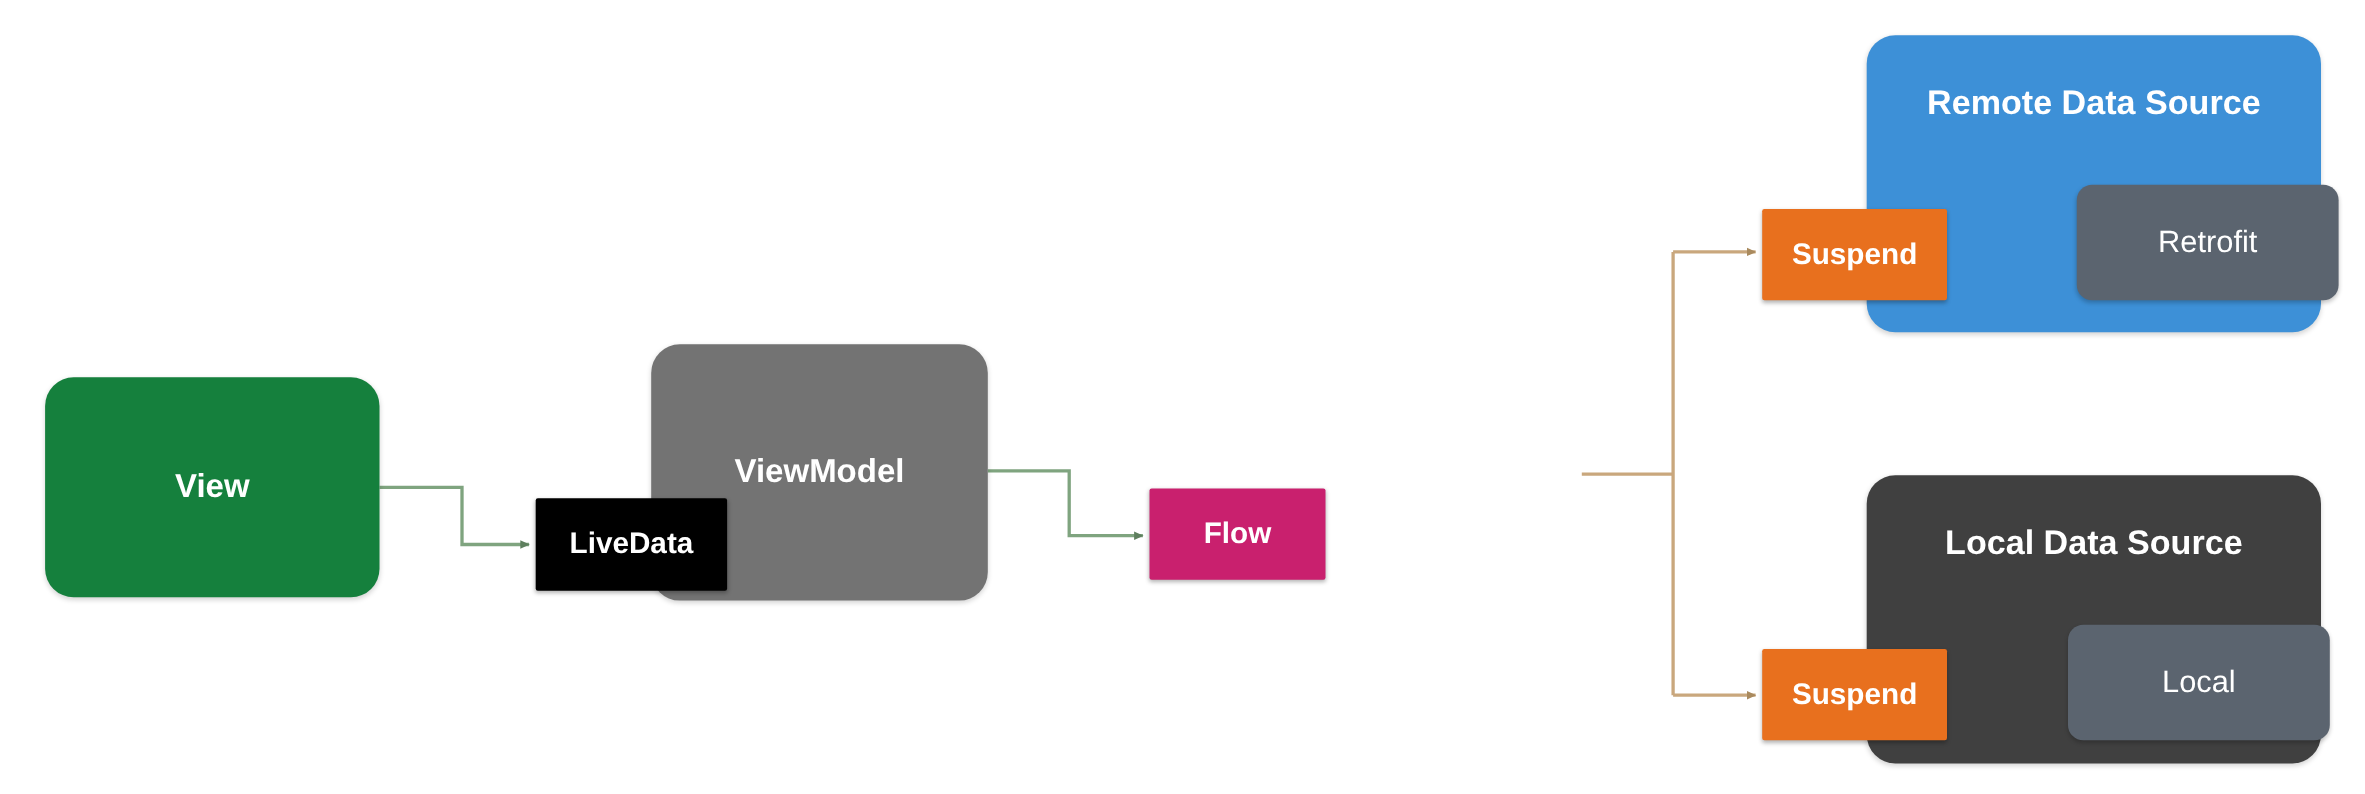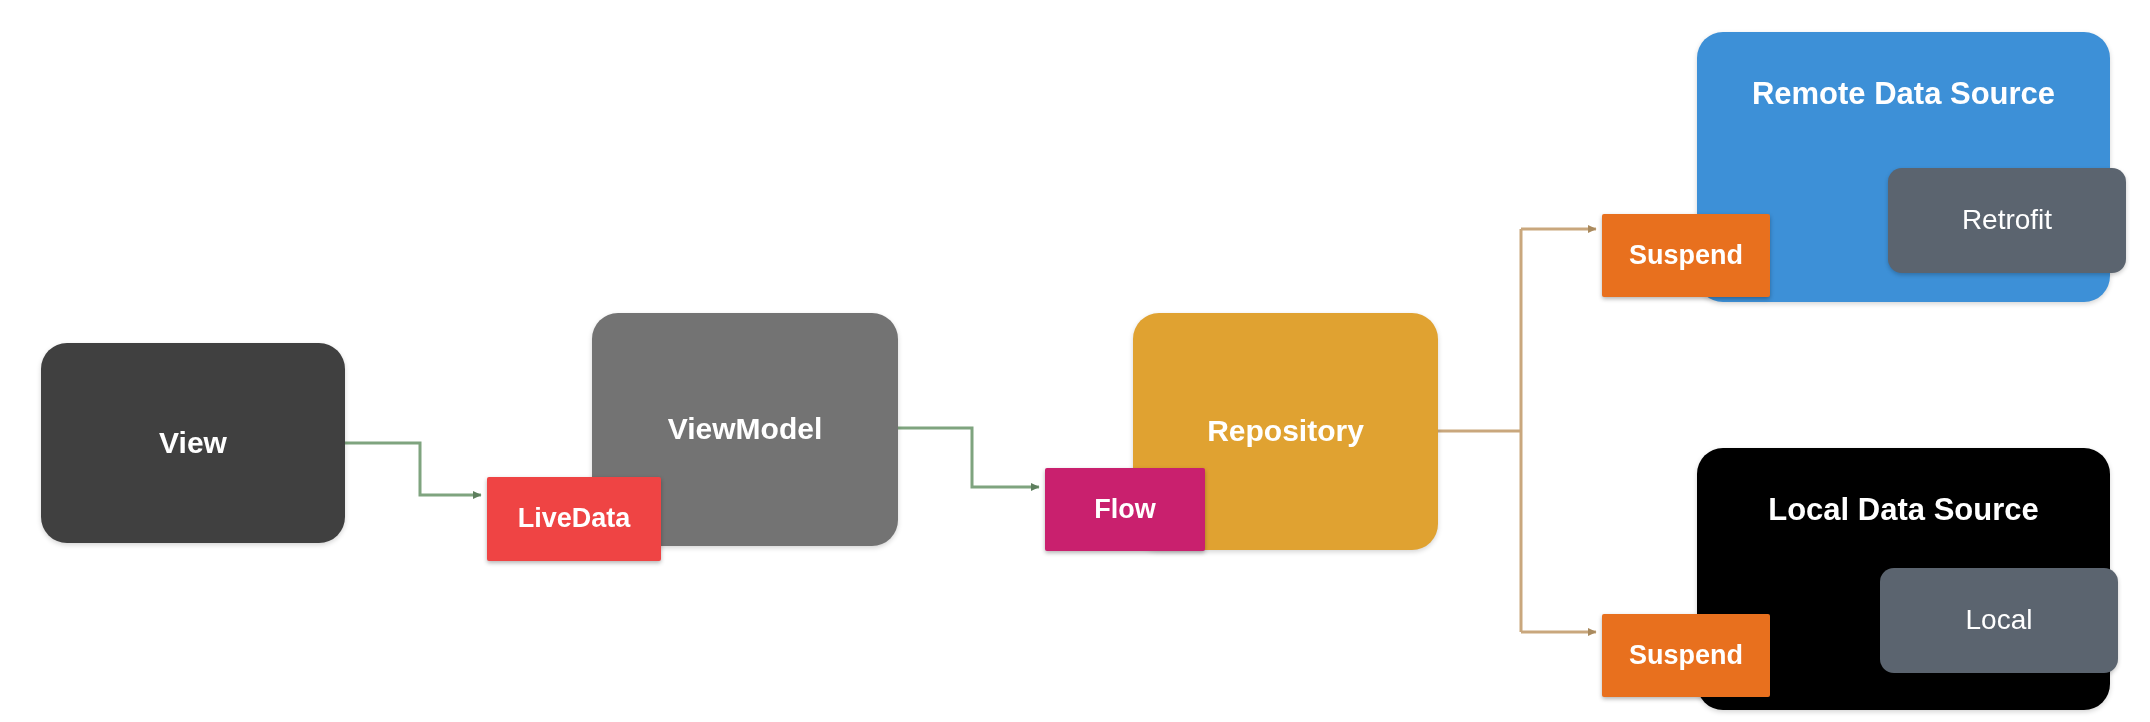--- a/index.html
+++ b/index.html
@@ -56,51 +56,50 @@
   
   .node.rounded {
     border-radius: 26px;
     box-shadow: 0 2px 5px rgba(0,0,0,0.17);
   }
 
   
   .node.tag {
     border-radius: 2px;
     box-shadow: 0 2px 4px rgba(0,0,0,0.30);
-    margin-top: 24px;
   }
 
   
   .node.chip {
     border-radius: 14px;
     box-shadow: 0 2px 4px rgba(0,0,0,0.22);
     margin-left: 16px;
   }
 
   
   .node.group {
     align-items: flex-start;
     justify-content: center;
   }
   .node.group > .node-label {
     padding-top: 44px;
   }
 
   
-  #node-view            { left: 41px;   top: 343px; width: 304px; height: 200px; background: #404040; font-size: 30px; }
+  #node-view            { left: 41px;   top: 343px; width: 304px; height: 200px; background: #15803d; font-size: 30px; }
   #node-viewmodel       { left: 592px;  top: 313px; width: 306px; height: 233px; background: #737373; font-size: 30px; }
-  #node-livedata        { left: 487px;  top: 453px; width: 174px; height: 84px;  background: #ef4444; font-size: 27px; }
+  #node-livedata        { left: 487px;  top: 453px; width: 174px; height: 84px;  background: #000000; font-size: 27px; }
   #node-repository      { left: 1133px; top: 313px; width: 305px; height: 237px; background: #E0A231; font-size: 30px; }
   #node-flow            { left: 1045px; top: 444px; width: 160px; height: 83px;  background: #C9206E; font-size: 27px; }
 
   #node-remote-source   { left: 1697px; top: 32px;  width: 413px; height: 270px; background: #3D90D7; font-size: 31px; }
   #node-suspend-remote  { left: 1602px; top: 190px; width: 168px; height: 83px;  background: #E8701E; font-size: 27px; }
   #node-retrofit        { left: 1872px; top: 168px; width: 238px; height: 105px; background: #5B646F; font-size: 28px; font-weight: normal; }
 
-  #node-local-source    { left: 1697px; top: 448px; width: 413px; height: 262px; background: #000000; font-size: 31px; }
+  #node-local-source    { left: 1697px; top: 432px; width: 413px; height: 262px; background: #404040; font-size: 31px; }
   #node-suspend-local   { left: 1602px; top: 590px; width: 168px; height: 83px;  background: #E8701E; font-size: 27px; }
   #node-room            { left: 1864px; top: 568px; width: 238px; height: 105px; background: #5B646F; font-size: 28px; font-weight: normal; }
 </style>
 </head>
 <body>
 
 <div id="diagram-canvas">
 
   <svg id="connector-layer" viewBox="0 0 2150 722" width="2150" height="722" xmlns="http://www.w3.org/2000/svg">
     <defs>
@@ -130,23 +129,20 @@
   </div>
 
   <div class="node rounded" id="node-viewmodel">
     <span class="node-label">ViewModel</span>
   </div>
 
   <div class="node tag" id="node-livedata">
     <span class="node-label">LiveData</span>
   </div>
 
-  <div class="node rounded" id="node-repository">
-    <span class="node-label">Repository</span>
-  </div>
 
   <div class="node tag" id="node-flow">
     <span class="node-label">Flow</span>
   </div>
 
   <div class="node rounded group" id="node-remote-source">
     <span class="node-label">Remote Data Source</span>
   </div>
 
   <div class="node chip" id="node-retrofit">

